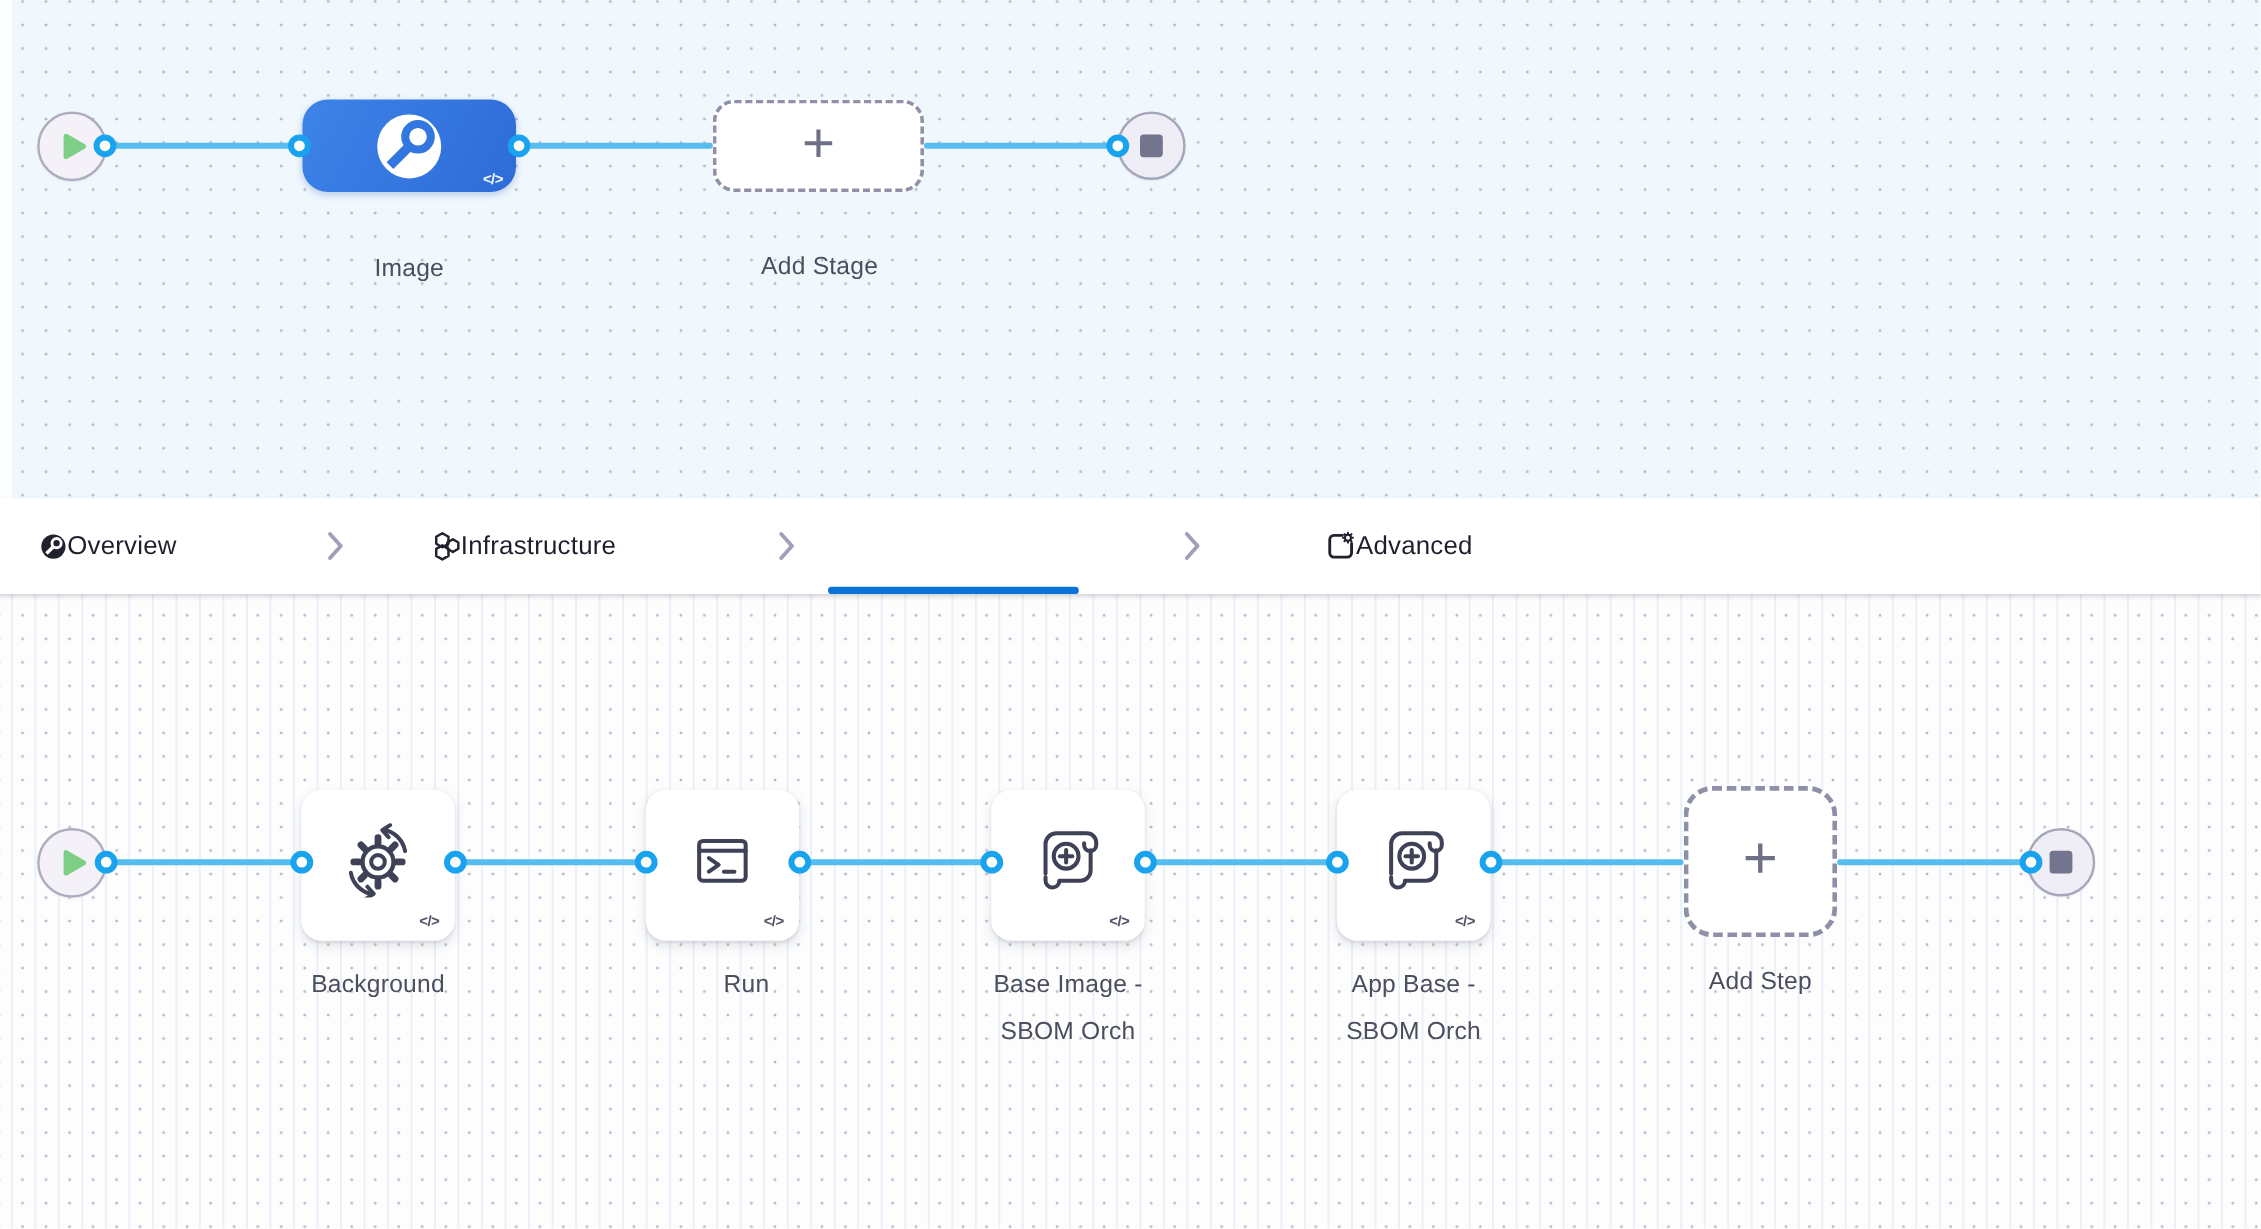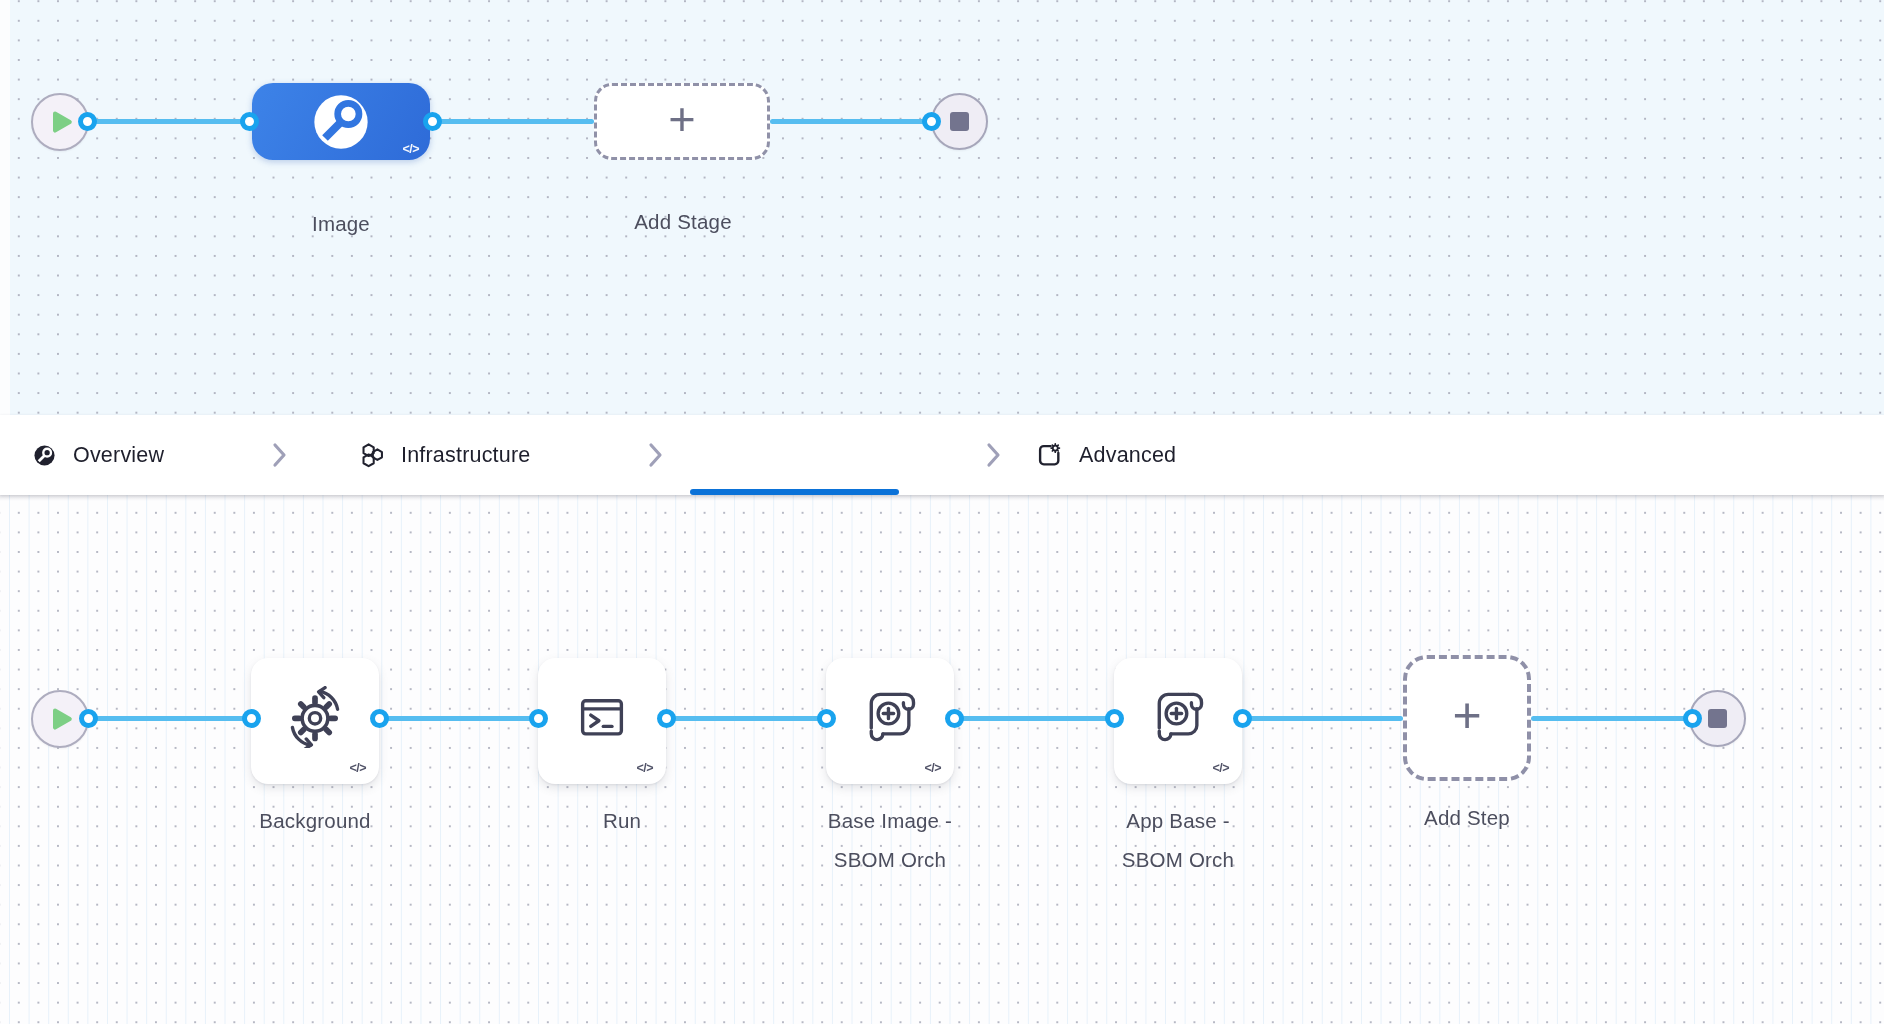--- a/index.html
+++ b/index.html
@@ -55,21 +55,21 @@
   .plus-glyph { font-size:47px; font-weight:400; color:#6e7086; line-height:0;
     padding-bottom:6px; }
 
   .node-label { position:absolute; width:260px; text-align:center;
     font-size:20.5px; letter-spacing:.2px; color:#4c4e5e; line-height:39px; }
 
   
   .tabbar { position:absolute; left:0; right:0; top:415px; height:80px;
     background:#fff; box-shadow:0 1px 3px rgba(96,97,112,.22); z-index:5; }
   .tab { position:absolute; top:0; height:100%; display:flex; align-items:center;
-    gap:17px; cursor:pointer; }
+    cursor:pointer; }
   .tab-label { font-size:21.5px; letter-spacing:.2px; color:#1e1f2c; }
   .tab-active .tab-label { font-weight:700; color:#101120; }
   .chev { position:absolute; top:0; height:100%; display:flex; align-items:center; }
   .tab-underline { position:absolute; left:690px; top:74px; width:209px; height:6px;
     border-radius:3.5px; background:#0b72d8; }
 </style>
 </head>
 <body>
 
 <div class="screen">
@@ -153,21 +153,21 @@
         </svg>
     </div>
 
 
     <div class="chev" style="left:986px">
       <svg width="16" height="26" viewBox="0 0 16 26">
           <polyline points="3,3 12,13 3,23" fill="none" stroke="#9fa0b8" stroke-width="3.2" stroke-linecap="round" stroke-linejoin="round"></polyline>
         </svg>
     </div>
 
-    <div class="tab" style="left:1036px">
+    <div class="tab" style="left:1104px">
       <span style="display:flex">
         <svg width="26" height="26" viewBox="0 0 24 24" fill="none" stroke="#20212e" stroke-width="2.2" stroke-linecap="round" stroke-linejoin="round">
           <path d="M13.5,3.8 H7.2 a3.4,3.4 0 0 0 -3.4,3.4 v10 a3.4,3.4 0 0 0 3.4,3.4 h10 a3.4,3.4 0 0 0 3.4,-3.4 V10"></path>
           <g stroke-width="1.6">
             <circle cx="17.8" cy="5.6" r="2.3"></circle>
             <line x1="17.8" y1="1.8" x2="17.8" y2="2.7"></line>
               <line x1="17.8" y1="8.5" x2="17.8" y2="9.4"></line>
             <line x1="14" y1="5.6" x2="14.9" y2="5.6"></line>
               <line x1="20.7" y1="5.6" x2="21.6" y2="5.6"></line>
             <line x1="15.1" y1="2.9" x2="15.8" y2="3.6"></line>

